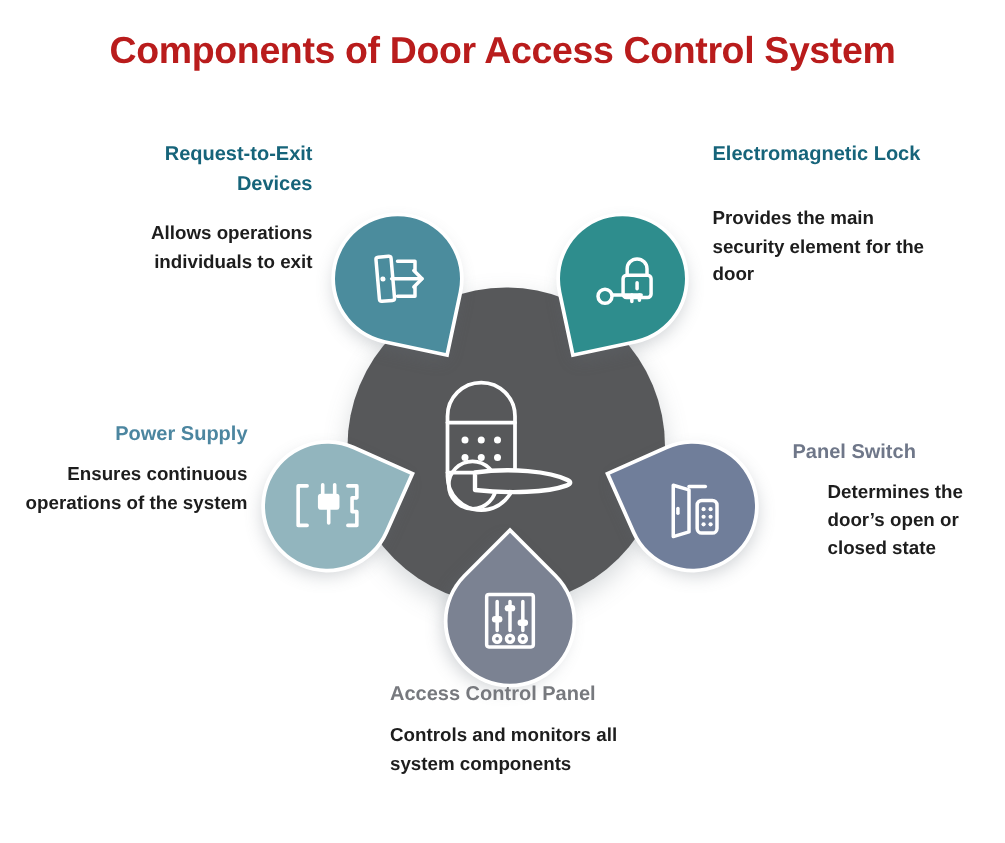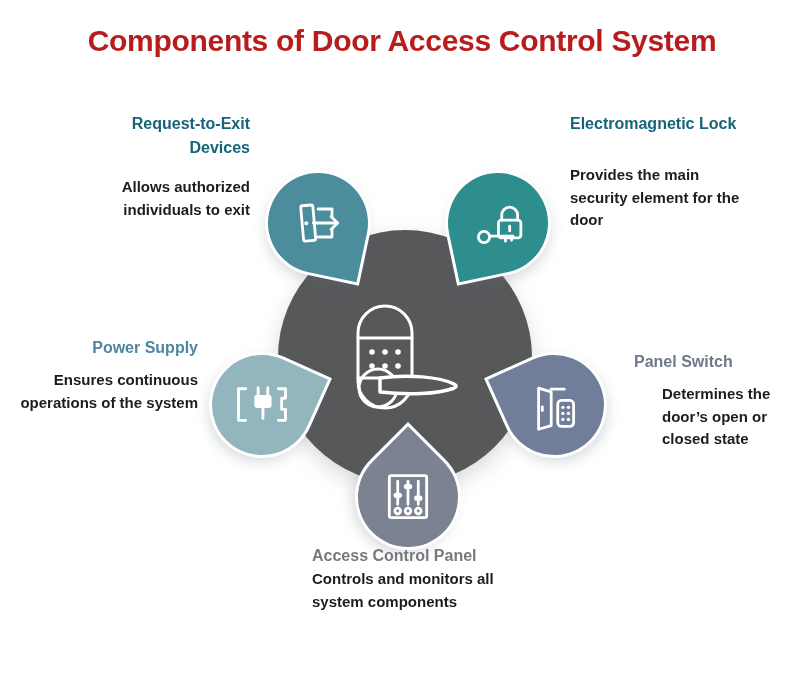--- a/index.html
+++ b/index.html
@@ -48,21 +48,21 @@
   #text-electro .comp-heading{color:#16647A;}
   #text-electro .comp-desc{margin-top:28px;}
   #text-power{right:606px;top:336px;width:190px;text-align:right;}
   #text-power .comp-heading{color:#4C86A0;}
   #text-power .comp-desc{margin-top:9px;}
   #text-door{left:634px;top:350px;width:170px;text-align:left;}
   #text-door .comp-heading{color:#6F7789;}
   #text-door .comp-desc{margin-top:9px;margin-left:28px;}
   #text-access{left:312px;top:544px;width:186px;}
   #text-access .comp-heading{color:#77797E;}
-  #text-access .comp-desc{}
+  #text-access .comp-desc{margin-top:10px;}
   .ic{stroke:#fff;fill:none;stroke-width:3;stroke-linecap:round;stroke-linejoin:round;}
   .ic-fill{fill:#fff;stroke:none;}
 </style>
 </head>
 <body>
 
 <div id="canvas">
 
   <div id="title">Components of Door Access Control System</div>
 
@@ -139,21 +139,21 @@
       <rect class="ic-fill" x="25.5" y="16" width="9" height="5.5" rx="2.75"></rect>
       <rect class="ic-fill" x="36.5" y="28.5" width="9" height="5.5" rx="2.75"></rect>
       <circle class="ic" cx="19" cy="45" r="3" stroke-width="2.6"></circle>
       <circle class="ic" cx="30" cy="45" r="3" stroke-width="2.6"></circle>
       <circle class="ic" cx="41" cy="45" r="3" stroke-width="2.6"></circle>
     </svg>
   </div>
 
   <div class="comp-text" id="text-request">
     <div class="comp-heading">Request-to-Exit Devices</div>
-    <div class="comp-desc">Allows authorized individuals to exit</div>
+    <div class="comp-desc">Allows operations individuals to exit</div>
   </div>
 
   <div class="comp-text" id="text-electro">
     <div class="comp-heading">Electromagnetic Lock</div>
     <div class="comp-desc">Provides the main security element for the door</div>
   </div>
 
   <div class="comp-text" id="text-power">
     <div class="comp-heading">Power Supply</div>
     <div class="comp-desc">Ensures continuous operations of the system</div>

